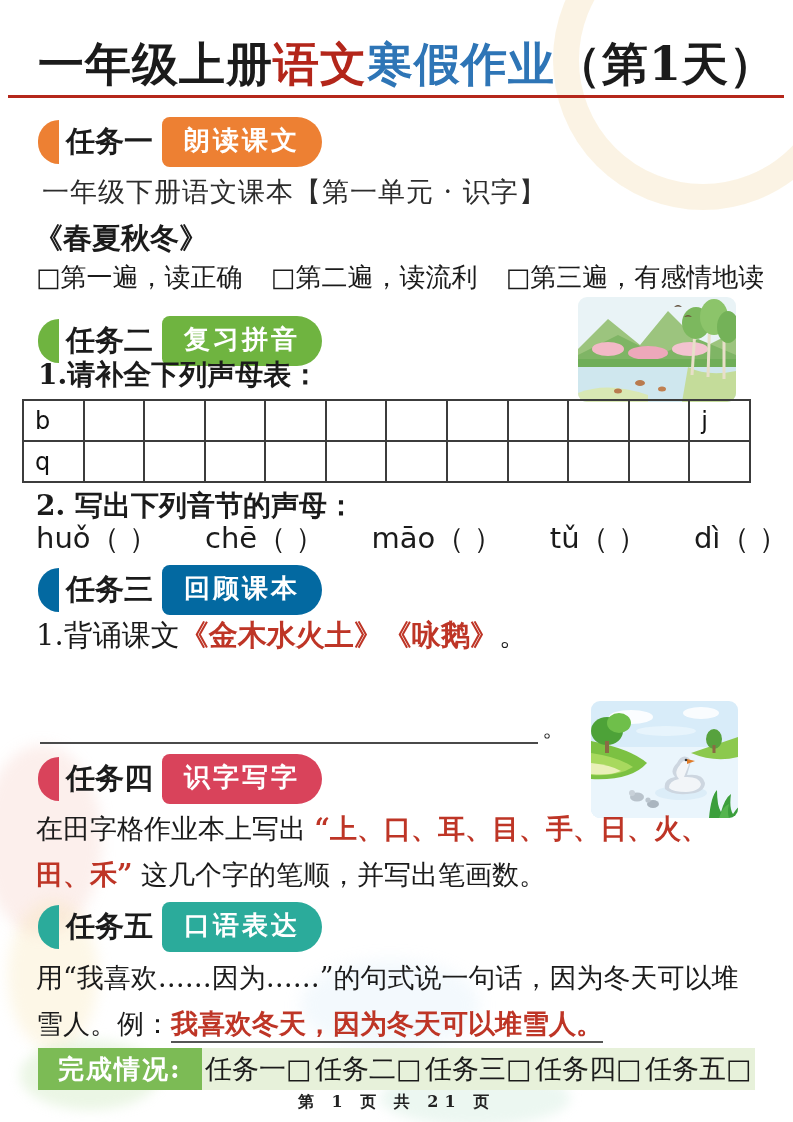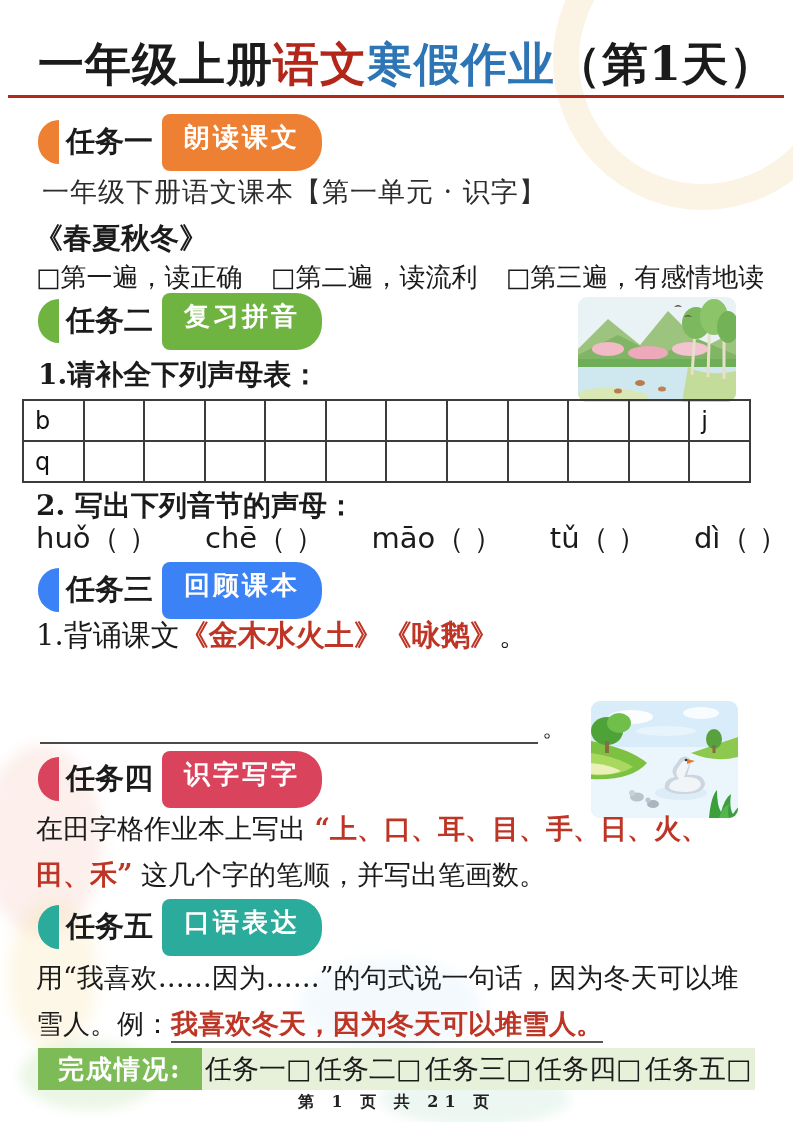--- a/index.html
+++ b/index.html
@@ -28,27 +28,27 @@
   .title { position:absolute; left:38px; top:34px; font-size:46px; font-weight:bold;
     white-space:nowrap; letter-spacing:1px; }
   .title .red  { color:#b3261a; }
   .title .blue { color:#2e75b6; }
   .title-rule { position:absolute; left:8px; top:95px; width:776px; height:3px; background:#b5271b; }
 
   
   .task-header { position:absolute; display:flex; align-items:center; height:44px; left:38px; }
   .semi { width:21px; height:44px; border-radius:22px 0 0 22px; flex:0 0 auto; }
   .task-label { font-size:29px; font-weight:bold; margin:0 9px 0 7px; white-space:nowrap; }
-  .badge { font-size:26px; font-weight:bold; color:#fff; padding:6px 22px 16px;
+  .badge { font-size:26px; font-weight:bold; color:#fff; padding:6px 22px 9px;
     border-radius:8px 26px 26px 8px; letter-spacing:3px; white-space:nowrap;
     font-family:"DejaVu Sans","Liberation Sans",sans-serif; }
   .c-orange { background:#ed8033; } .c-green { background:#6fb440; }
-  .c-blue { background:#3b82f6; }  .c-red { background:#d9435b; }
+  .c-blue { background:#0369a1; }  .c-red { background:#d9435b; }
   .c-teal { background:#2bab9b; }
-  .hdr1 { top:120px; } .hdr2 { top:299px;justify-content:flex-end; } .hdr3 { top:568px; }
+  .hdr1 { top:120px; } .hdr2 { top:319px;justify-content:flex-end; } .hdr3 { top:568px; }
   .hdr4 { top:757px; } .hdr5 { top:905px; }
 
   
   .line { position:absolute; font-size:27px; white-space:nowrap; }
   .t1-intro  { left:42px; top:174px; color:#2c2c2c; letter-spacing:1px; }
   .t1-lesson { left:34px; top:219px; font-size:29px; font-weight:bold; }
   .t1-checks { left:36px; top:260px; font-size:26px; }
   .t1-checks span { margin-right:20px; }
   .t2-q1 { left:38px; top:356px; font-weight:bold; font-size:28px; }
   .t2-q2 { left:36px; top:487px; font-weight:bold; font-size:28px; }

